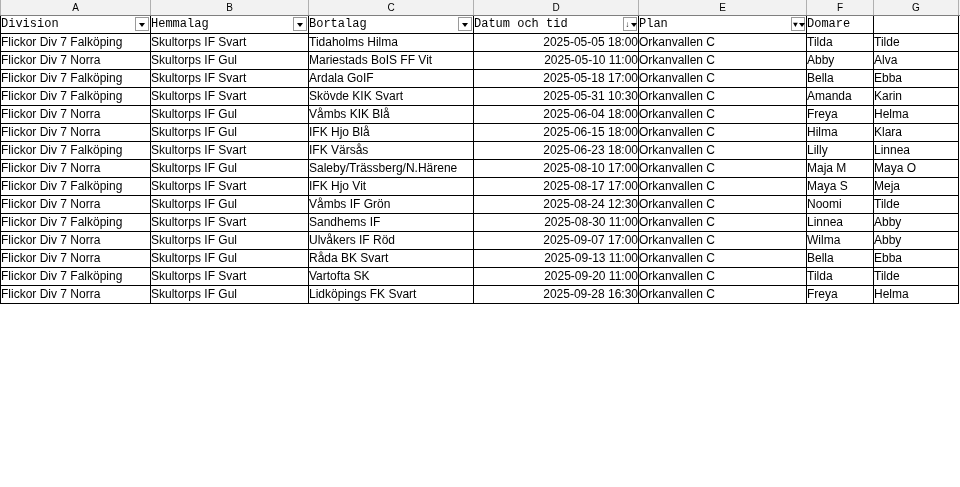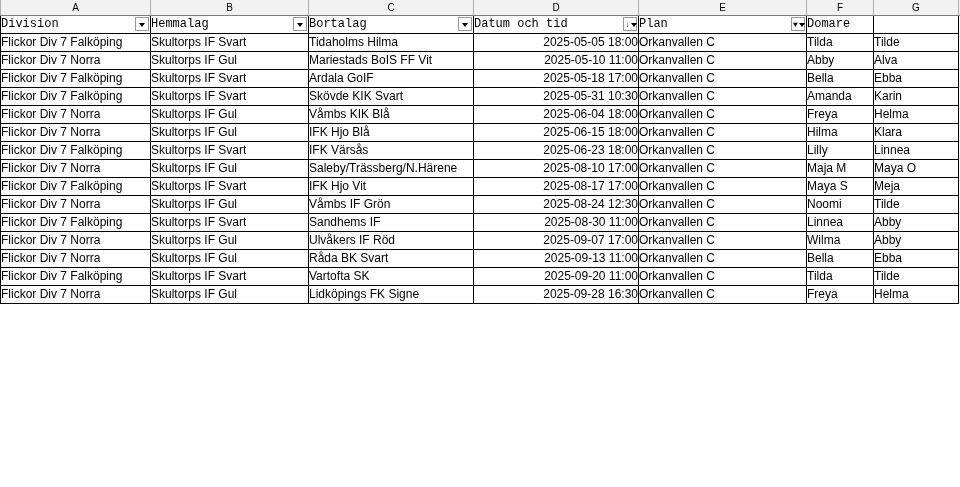--- a/index.html
+++ b/index.html
@@ -341,21 +341,21 @@
           <td class="cell">Vartofta SK</td>
           <td class="cell right">2025-09-20 11:00</td>
           <td class="cell">Orkanvallen C</td>
           <td class="cell">Tilda</td>
           <td class="cell">Tilde</td>
           <td class="empty"></td>
         </tr>
         <tr>
           <td class="cell firstcol">Flickor Div 7 Norra</td>
           <td class="cell">Skultorps IF Gul</td>
-          <td class="cell">Lidköpings FK Signe</td>
+          <td class="cell">Lidköpings FK Svart</td>
           <td class="cell right">2025-09-28 16:30</td>
           <td class="cell">Orkanvallen C</td>
           <td class="cell">Freya</td>
           <td class="cell">Helma</td>
           <td class="empty"></td>
         </tr>
       </tbody>
   </table>
 </div>
 

